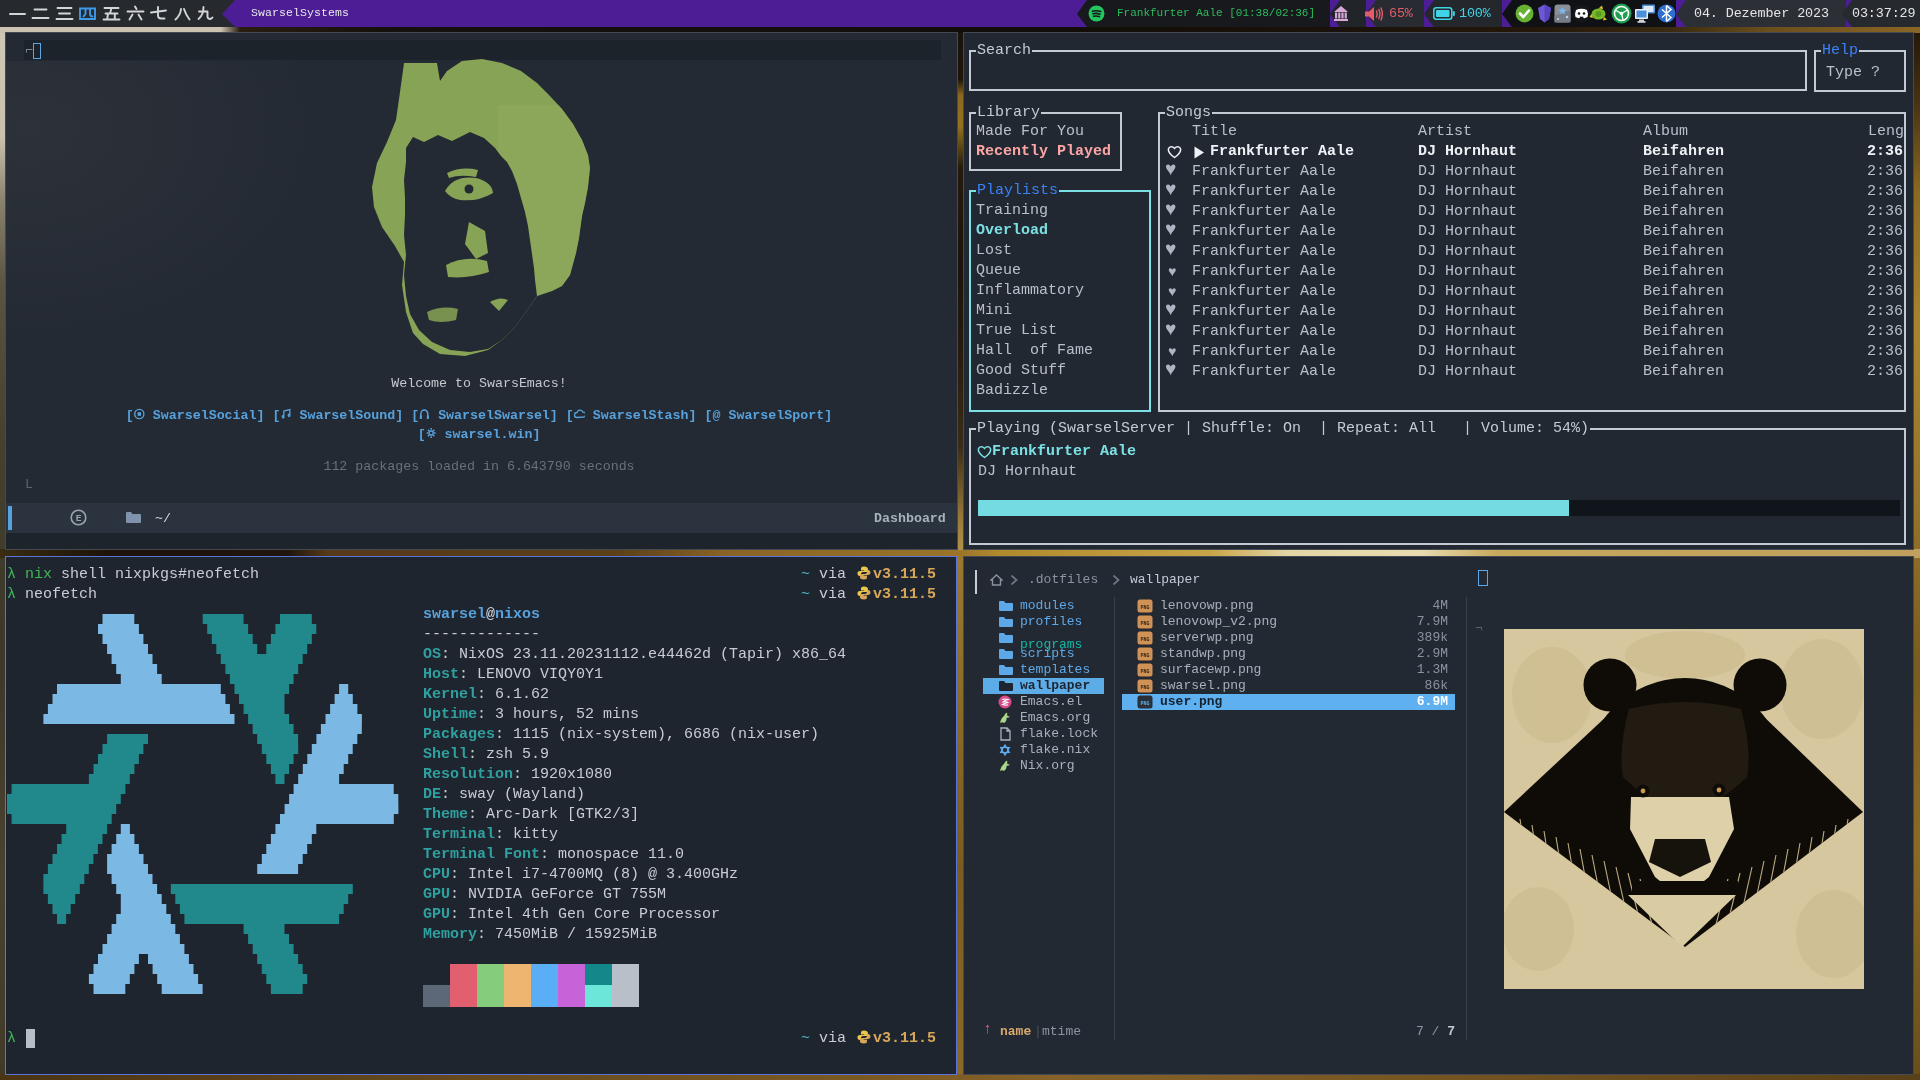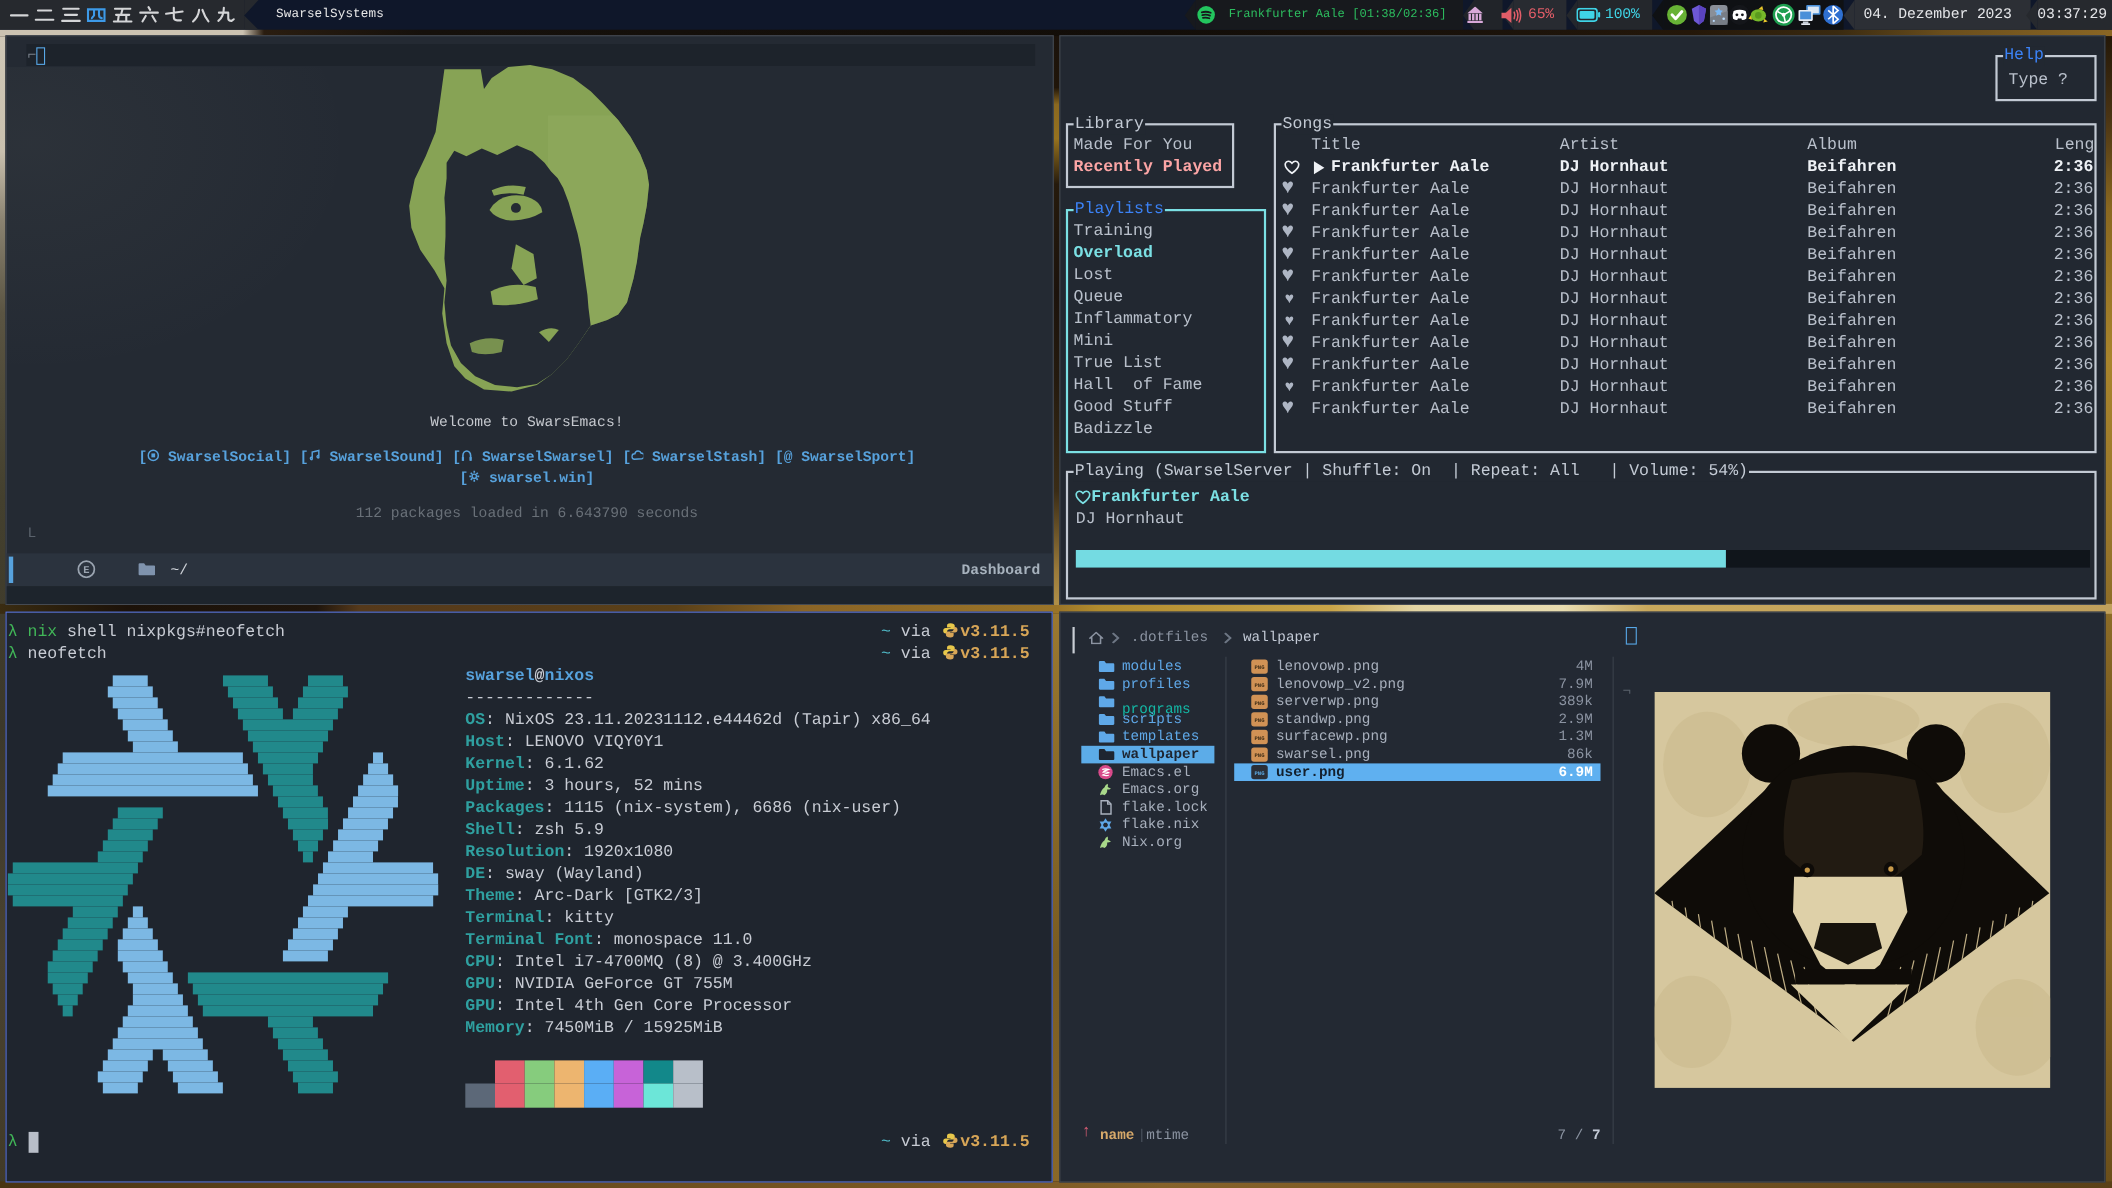--- a/index.html
+++ b/index.html
@@ -8,21 +8,21 @@
 .b{font-weight:bold;}
 
 #wp-top{left:0;top:26px;width:1920px;height:7px;background:linear-gradient(to right,#cbc2b1 0,#cbc2b1 11.5%,#2a1d10 12.5%,#15100b 20%,#120d08 55%,#1a120a 70%,#241709 80%,#3a2a10 87%,#6a4e1c 92%,#8a6624 100%);}
 #wp-left{left:0;top:33px;width:5px;height:1047px;background:linear-gradient(to bottom,#cfc7b6 0,#c9c0ae 10%,#8a8270 16%,#5a5442 24%,#44402e 40%,#3c382a 60%,#4a4230 80%,#413a28 100%);}
 #wp-right{left:1914px;top:33px;width:6px;height:1047px;background:linear-gradient(to bottom,#241808 0,#4a3414 7%,#8a6820 15%,#a8842c 28%,#96742a 45%,#7a5c20 60%,#8a6a26 78%,#6a4e1a 100%);}
 #wp-mid{left:0;top:549px;width:1920px;height:9px;background:linear-gradient(to right,#3a2c12 0,#2a1e0c 3%,#1c1209 6%,#1f150c 15%,#55391b 17%,#5a4018 32%,#8a6426 38%,#9a7428 50%,#b08b2e 52%,#c8a448 63%,#e3d5a4 67%,#e8dcb0 74%,#c8a85c 78%,#c0a05c 100%);}
 #wp-bot{left:0;top:1074px;width:1920px;height:6px;background:linear-gradient(to right,#4a3412 0,#5c421a 15%,#6a4c1e 28%,#7a5822 45%,#86622a 55%,#7a5822 70%,#6a4c1e 85%,#5a4018 100%);}
 #wp-vt{left:957px;top:33px;width:6px;height:517px;background:linear-gradient(to bottom,#1a120b 0,#201509 9%,#8a6820 12%,#96721f 18%,#251a0c 26%,#1c130c 45%,#241a0e 60%,#3a2c16 80%,#9a7a3a 94%,#b09048 100%);}
 #wp-vb{left:957px;top:558px;width:6px;height:516px;background:linear-gradient(to bottom,#9a7830 0,#8a6a28 30%,#7a5c22 60%,#8a6828 100%);}
 
-#bar{left:0;top:0;width:1920px;height:27px;background:#0f172a;}
+#bar{left:0;top:0;width:1920px;height:27px;background:#4c1d95;}
 #bar .ws{position:absolute;left:0;top:0;width:222px;height:27px;background:#26292e;}
 #bar .wsarrow{position:absolute;left:222px;top:0;width:0;height:0;border-top:14px solid #26292e;border-bottom:13px solid #26292e;border-right:13px solid transparent;}
 #bar .title{position:absolute;left:251px;top:6px;font-size:11.5px;color:#e8e8e8;letter-spacing:0.1px;}
 .seg{position:absolute;top:0;height:27px;}
 .larr{position:absolute;top:0;width:0;height:0;border-top:14px solid transparent;border-bottom:13px solid transparent;}
 .bartext{position:absolute;top:6.5px;font-size:11.5px;}
 .bartextbig{position:absolute;top:6px;font-size:13.4px;letter-spacing:-0.1px;}
 
 .win{position:absolute;border:1px solid #454a52;}
 #emacs{left:5px;top:32px;width:953px;height:518px;background:#242a33;}
@@ -246,20 +246,23 @@
       </svg>
       <svg class="abs" style="left:119px;top:8px" width="16" height="13" viewBox="0 0 16 13">
         <path d="M1,2 a1,1 0 0 1 1,-1 H6 l1.5,2 H15 a1,1 0 0 1 1,1 V11 a1,1 0 0 1 -1,1 H2 a1,1 0 0 1 -1,-1 Z" fill="#7f93ad"></path>
       </svg>
       <div class="et" style="left:149px;top:6px;color:#d0d4da">~/</div>
       <div class="et b" style="left:868px;top:6px;color:#a7b2bd">Dashboard</div>
     </div>
     <div class="abs" style="left:0;top:500px;width:951px;height:16px;background:#1d242c"></div>
   </div>
 <div class="win" id="music">
+    <div class="mbox" style="left:5px;top:17px;width:838px;height:41px;border-color:#c3cad4">
+      <span class="lbl" style="color:#c3cad4">Search</span>
+    </div>
     <div class="mbox" style="left:850px;top:17px;width:92px;height:42px;border-color:#c3cad4">
       <span class="lbl" style="color:#3b82f6">Help</span>
     </div>
     <div class="t" style="left:862px;top:30px">Type ?</div>
     <div class="mbox" style="left:5px;top:79px;width:153px;height:59px;border-color:#c3cad4">
       <span class="lbl" style="color:#c3cad4">Library</span>
     </div>
     <div class="t" style="left:12px;top:89px">Made For You</div>
     <div class="t b" style="left:12px;top:109px;color:#fca5a5">Recently Played</div>
     <div class="mbox" style="left:5px;top:157px;width:182px;height:222px;border-color:#7be0e4">

